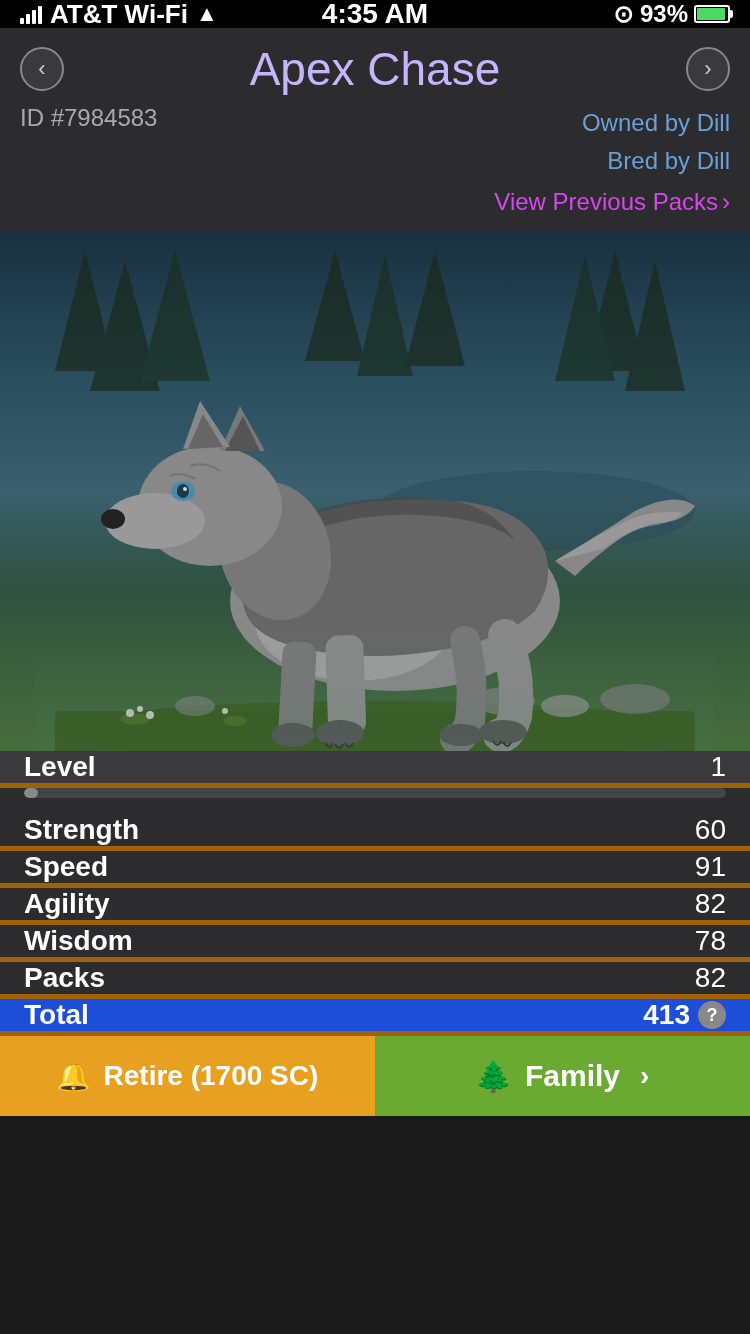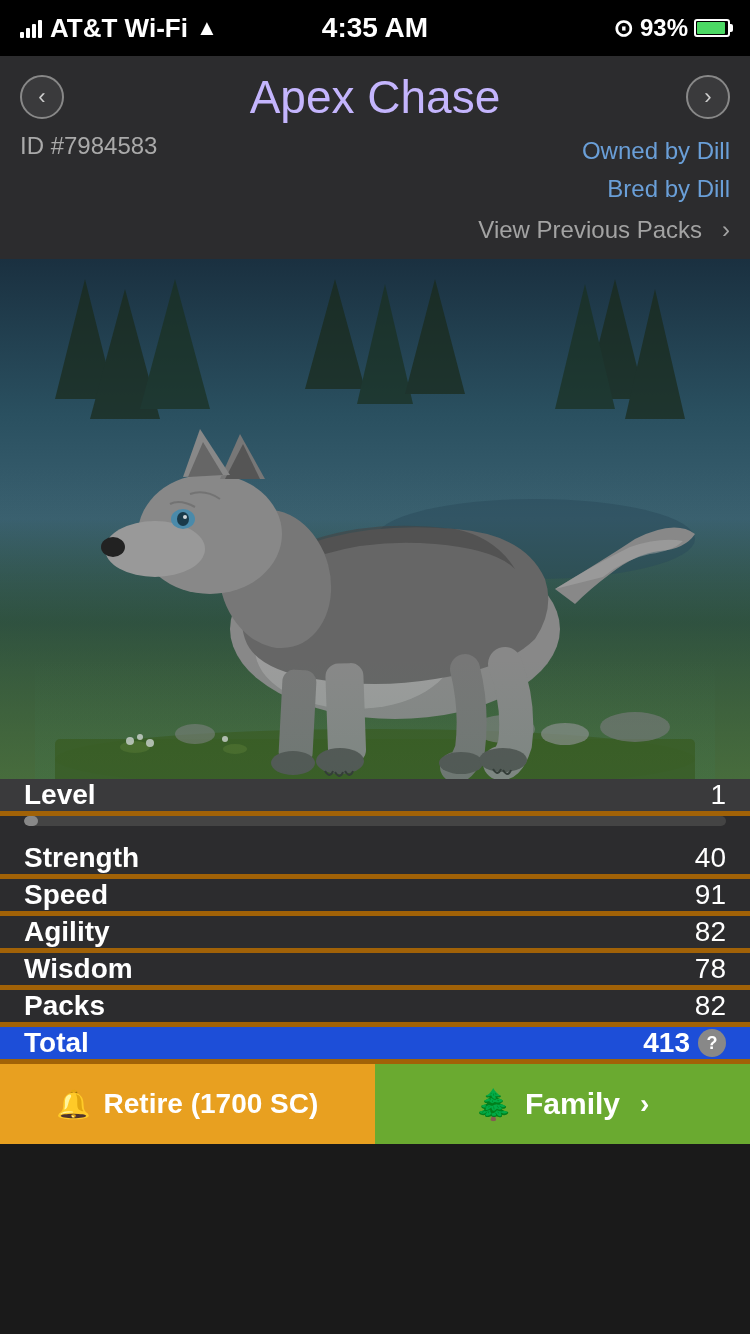--- a/index.html
+++ b/index.html
@@ -9,21 +9,21 @@
       min-height: 1334px;
       background: #1a1a1a;
       font-family: -apple-system, BlinkMacSystemFont, 'Helvetica Neue', Arial, sans-serif;
       color: #fff;
       overflow-x: hidden;
     }
 
     
     .status-bar {
       background: #000;
-      height: 56px;
+      height: 28px;
       display: flex;
       align-items: center;
       justify-content: space-between;
       padding: 0 20px;
       font-size: 26px;
       font-weight: 600;
       color: #fff;
     }
     .status-left { display: flex; align-items: center; gap: 8px; }
     .status-center { position: absolute; left: 50%; transform: translateX(-50%); font-size: 28px; font-weight: 600; }
@@ -101,25 +101,25 @@
     .meta-right {
       text-align: right;
       font-size: 24px;
       line-height: 1.6;
     }
     .meta-right .owner { color: #aaa; }
     .meta-right .owner span,
     .meta-right .breeder span { color: #6a9fd8; }
     .meta-right .breeder { color: #aaa; }
     .view-previous {
-      color: #a3a3a3;
+      color: #d946ef;
       font-size: 24px;
       display: flex;
       align-items: center;
-      gap: 20px;
+      gap: 4px;
       justify-content: flex-end;
       margin-top: 2px;
     }
 
     
     .wolf-image-container {
       width: 100%;
       height: 520px;
       background: linear-gradient(160deg, #3a5a6a 0%, #4a7a8a 20%, #2a4a5a 40%, #1a3040 60%, #2a4a3a 80%, #3a5a2a 100%);
       position: relative;
@@ -401,21 +401,21 @@
   </div>
 
   <div class="level-bar-container">
     <div class="level-bar">
       <div class="level-bar-fill"></div>
     </div>
   </div>
 
   <div class="stat-row">
     <span class="stat-label">Strength</span>
-    <span class="stat-value">40</span>
+    <span class="stat-value">60</span>
   </div>
   <div class="stat-row">
     <span class="stat-label">Speed</span>
     <span class="stat-value">91</span>
   </div>
   <div class="stat-row">
     <span class="stat-label">Agility</span>
     <span class="stat-value">82</span>
   </div>
   <div class="stat-row">

